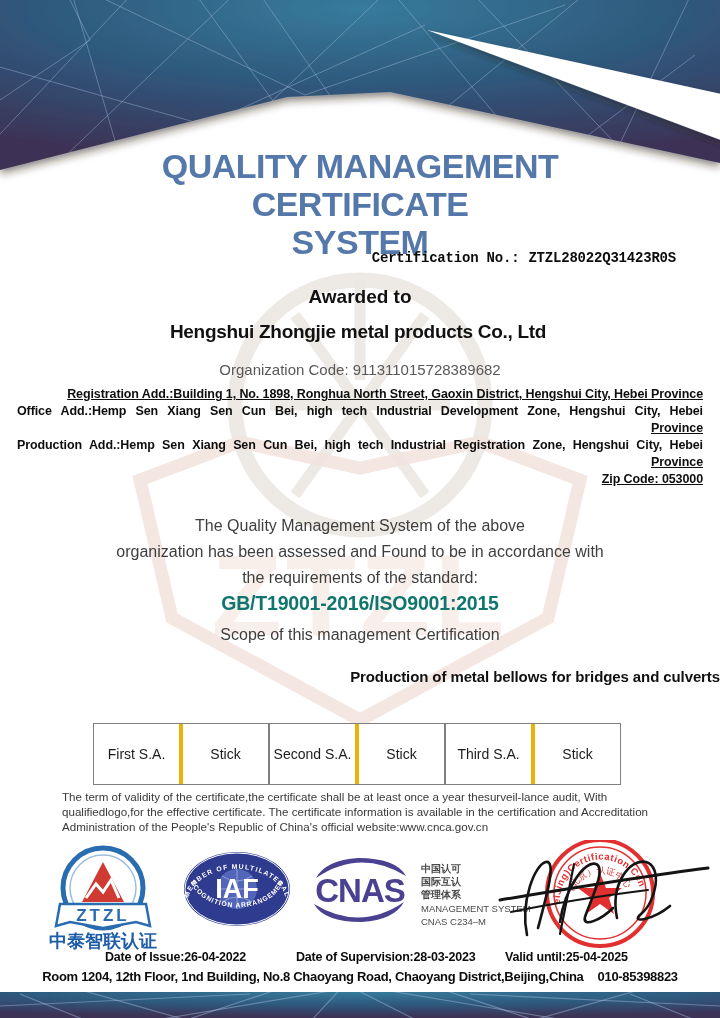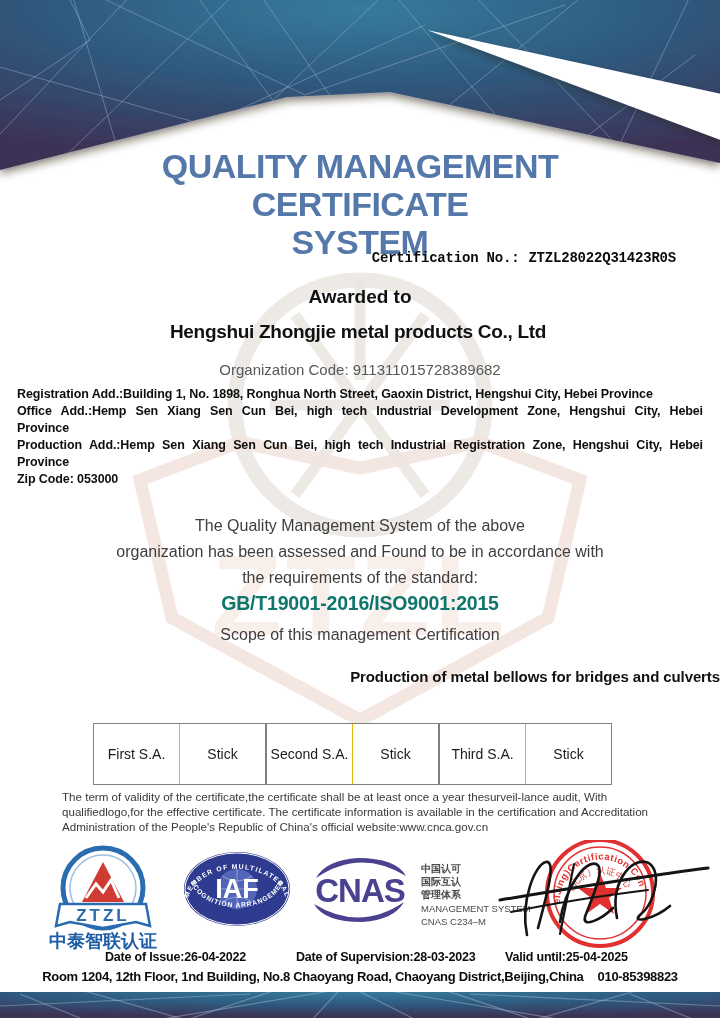--- a/index.html
+++ b/index.html
@@ -20,33 +20,33 @@
     position:absolute;top:250px;right:44px;z-index:4;font-size:14px;font-weight:bold;color:#0c0c0c;
     letter-spacing:-0.2px;
     font-family:Liberation Mono, monospace;
   }
   .certno .val{margin-left:9px;}
   .awarded{position:absolute;top:286px;width:720px;text-align:center;font-size:19px;font-weight:bold;z-index:2;}
   .company{position:absolute;top:321px;width:716px;text-align:center;font-size:19px;font-weight:bold;z-index:2;letter-spacing:-0.3px;}
   .orgcode{position:absolute;top:361px;width:720px;text-align:center;font-size:15px;color:#585858;z-index:2;}
   .addresses{position:absolute;top:386px;left:17px;width:686px;z-index:2;
     font-size:12.5px;font-weight:bold;line-height:17px;color:#0e0e0e;letter-spacing:-0.1px;}
-  .addr-c{text-align:left;}
+  .addr-c{text-align:right;text-decoration:underline;}
   .addr-j{text-align:justify;text-align-last:justify;}
   .assess{position:absolute;top:513px;width:720px;text-align:center;z-index:2;
     font-size:16px;color:#3e3e3e;line-height:26px;}
   .standard{position:absolute;top:592px;width:720px;text-align:center;z-index:2;
     font-size:19.5px;font-weight:bold;color:#0f766e;letter-spacing:-0.2px;}
   .scopehead{position:absolute;top:626px;width:720px;text-align:center;z-index:2;font-size:16px;color:#3e3e3e;}
   .scopeval{position:absolute;top:668px;width:720px;text-align:right;z-index:2;font-size:15px;font-weight:bold;letter-spacing:-0.1px;}
   .audit{position:absolute;top:723px;left:93px;z-index:2;display:flex;}
   .pair{display:flex;border:1px solid #7f7f7f;background:#fff;}
   .cellv{width:85px;height:60px;display:flex;align-items:center;justify-content:center;
     font-size:14px;color:#1c1c1c;}
-  .cellv + .cellv{border-left:1px solid #eab308;}
+  .cellv + .cellv{border-left:4px solid #eab308;}
   .terms{position:absolute;top:790px;left:62px;width:600px;z-index:2;
     font-size:11.6px;line-height:14.8px;color:#383838;}
   .logos-svg{position:absolute;top:840px;left:0;z-index:2;}
   .dates{position:absolute;top:950px;left:0;width:720px;z-index:2;font-size:12.5px;font-weight:bold;letter-spacing:-0.2px;color:#0c0c0c;}
   .dates span{position:absolute;white-space:nowrap;}
   .d1{left:105px;} .d2{left:296px;} .d3{left:505px;}
   .footaddr{position:absolute;top:969px;width:720px;text-align:center;z-index:2;
     font-size:13px;font-weight:bold;letter-spacing:-0.3px;color:#0c0c0c;}
   .footaddr .phone{margin-left:14px;}
 </style>

